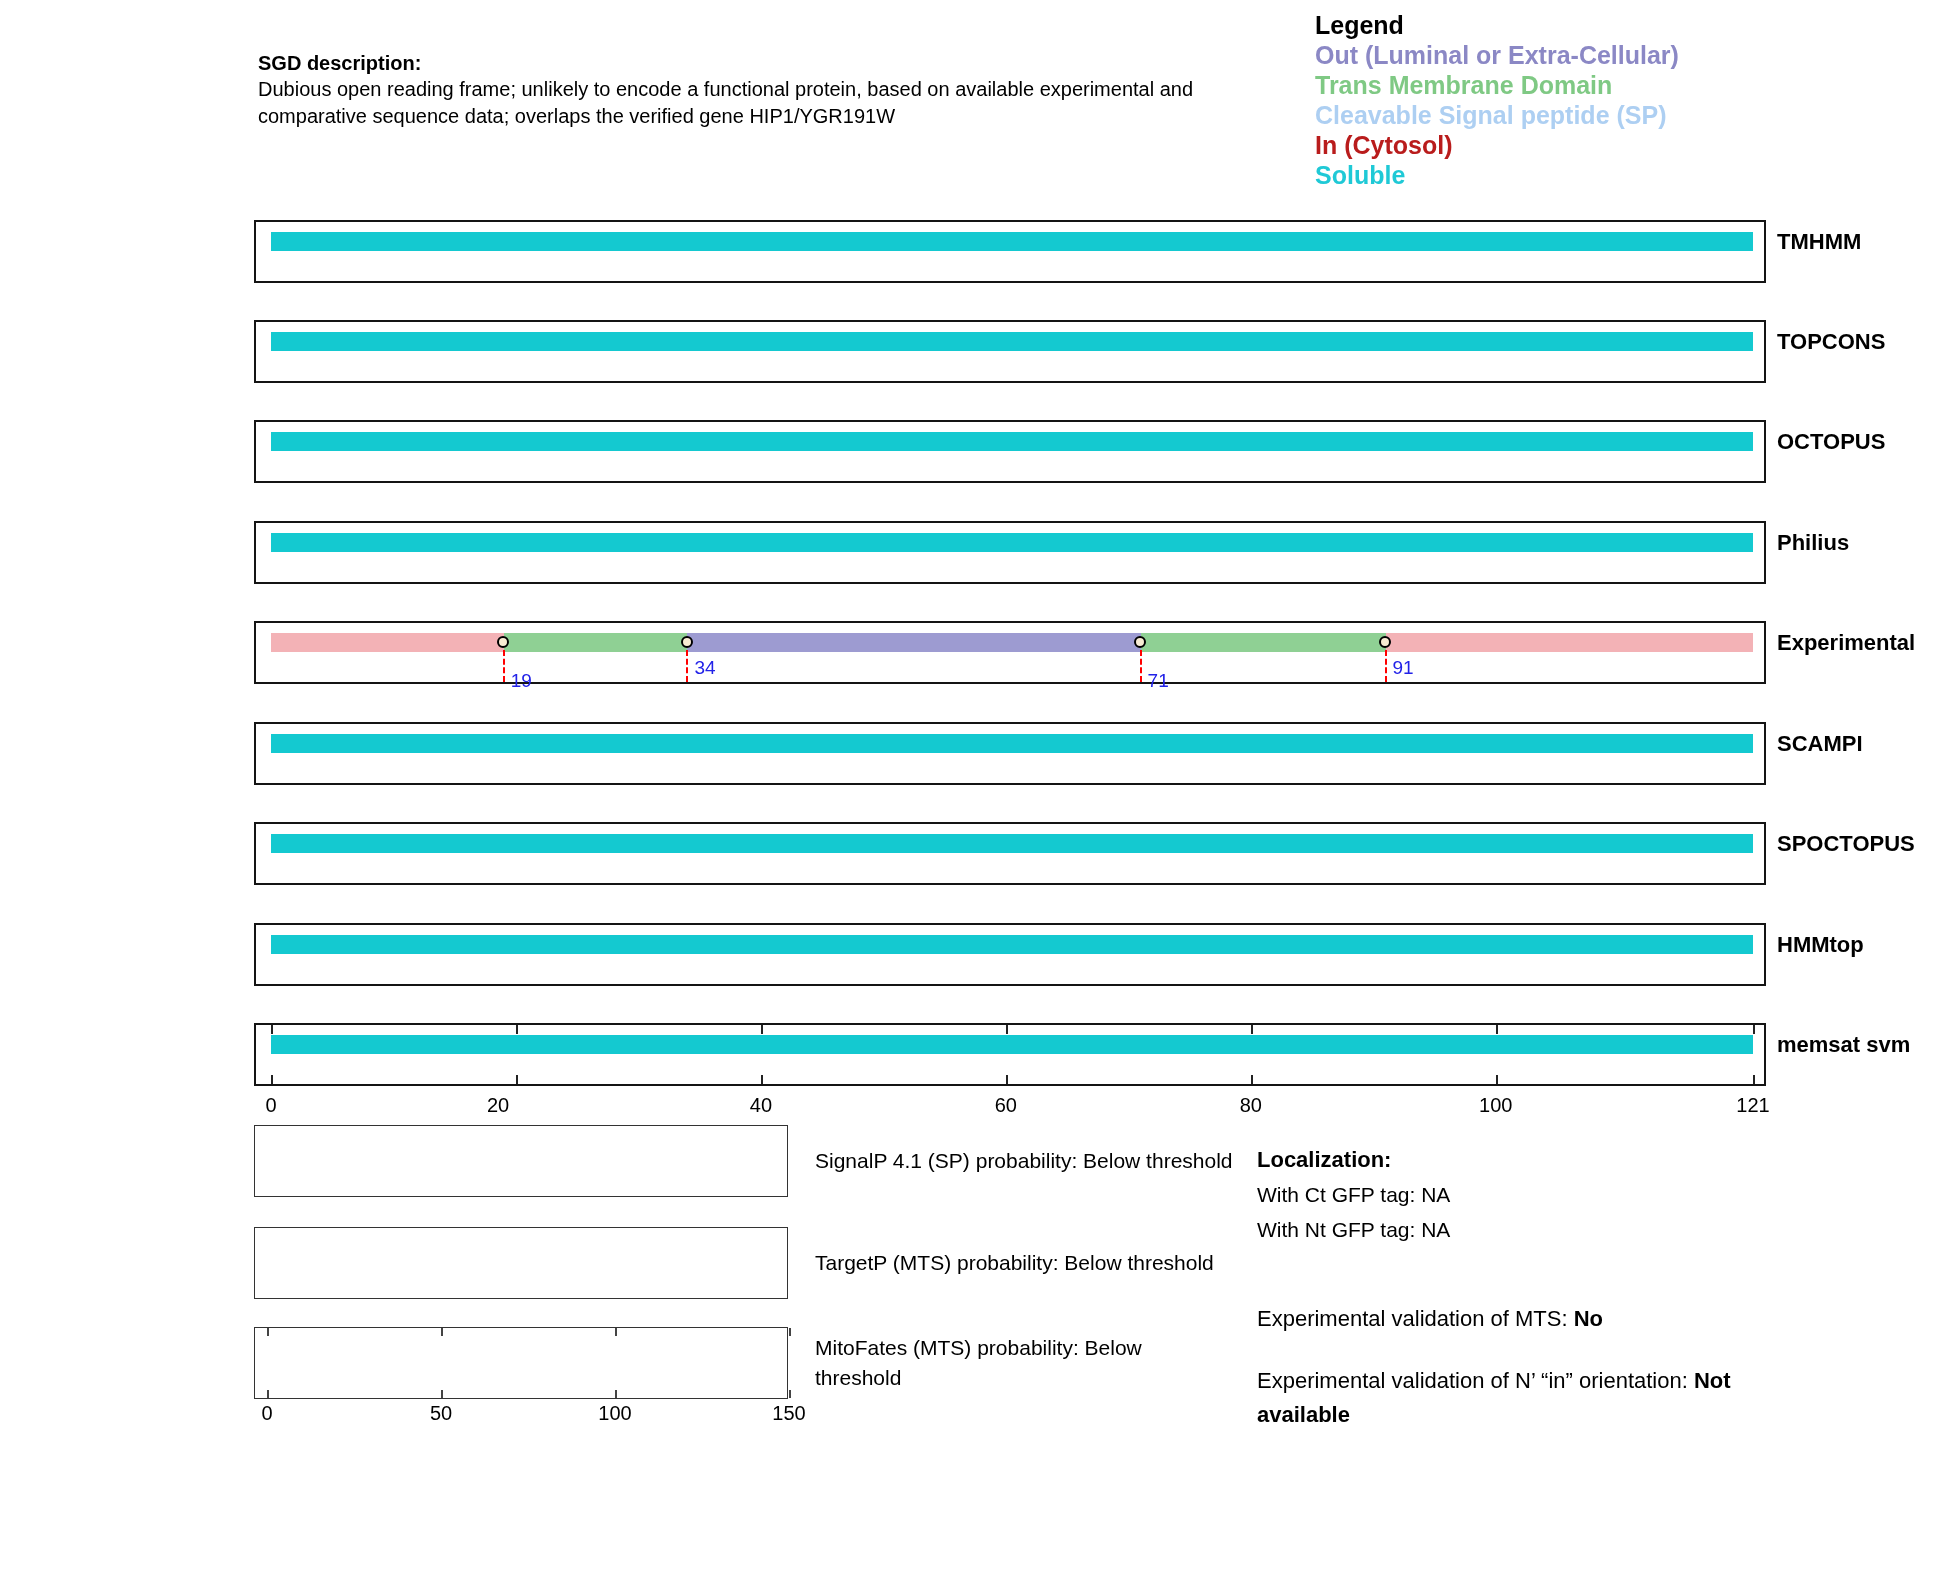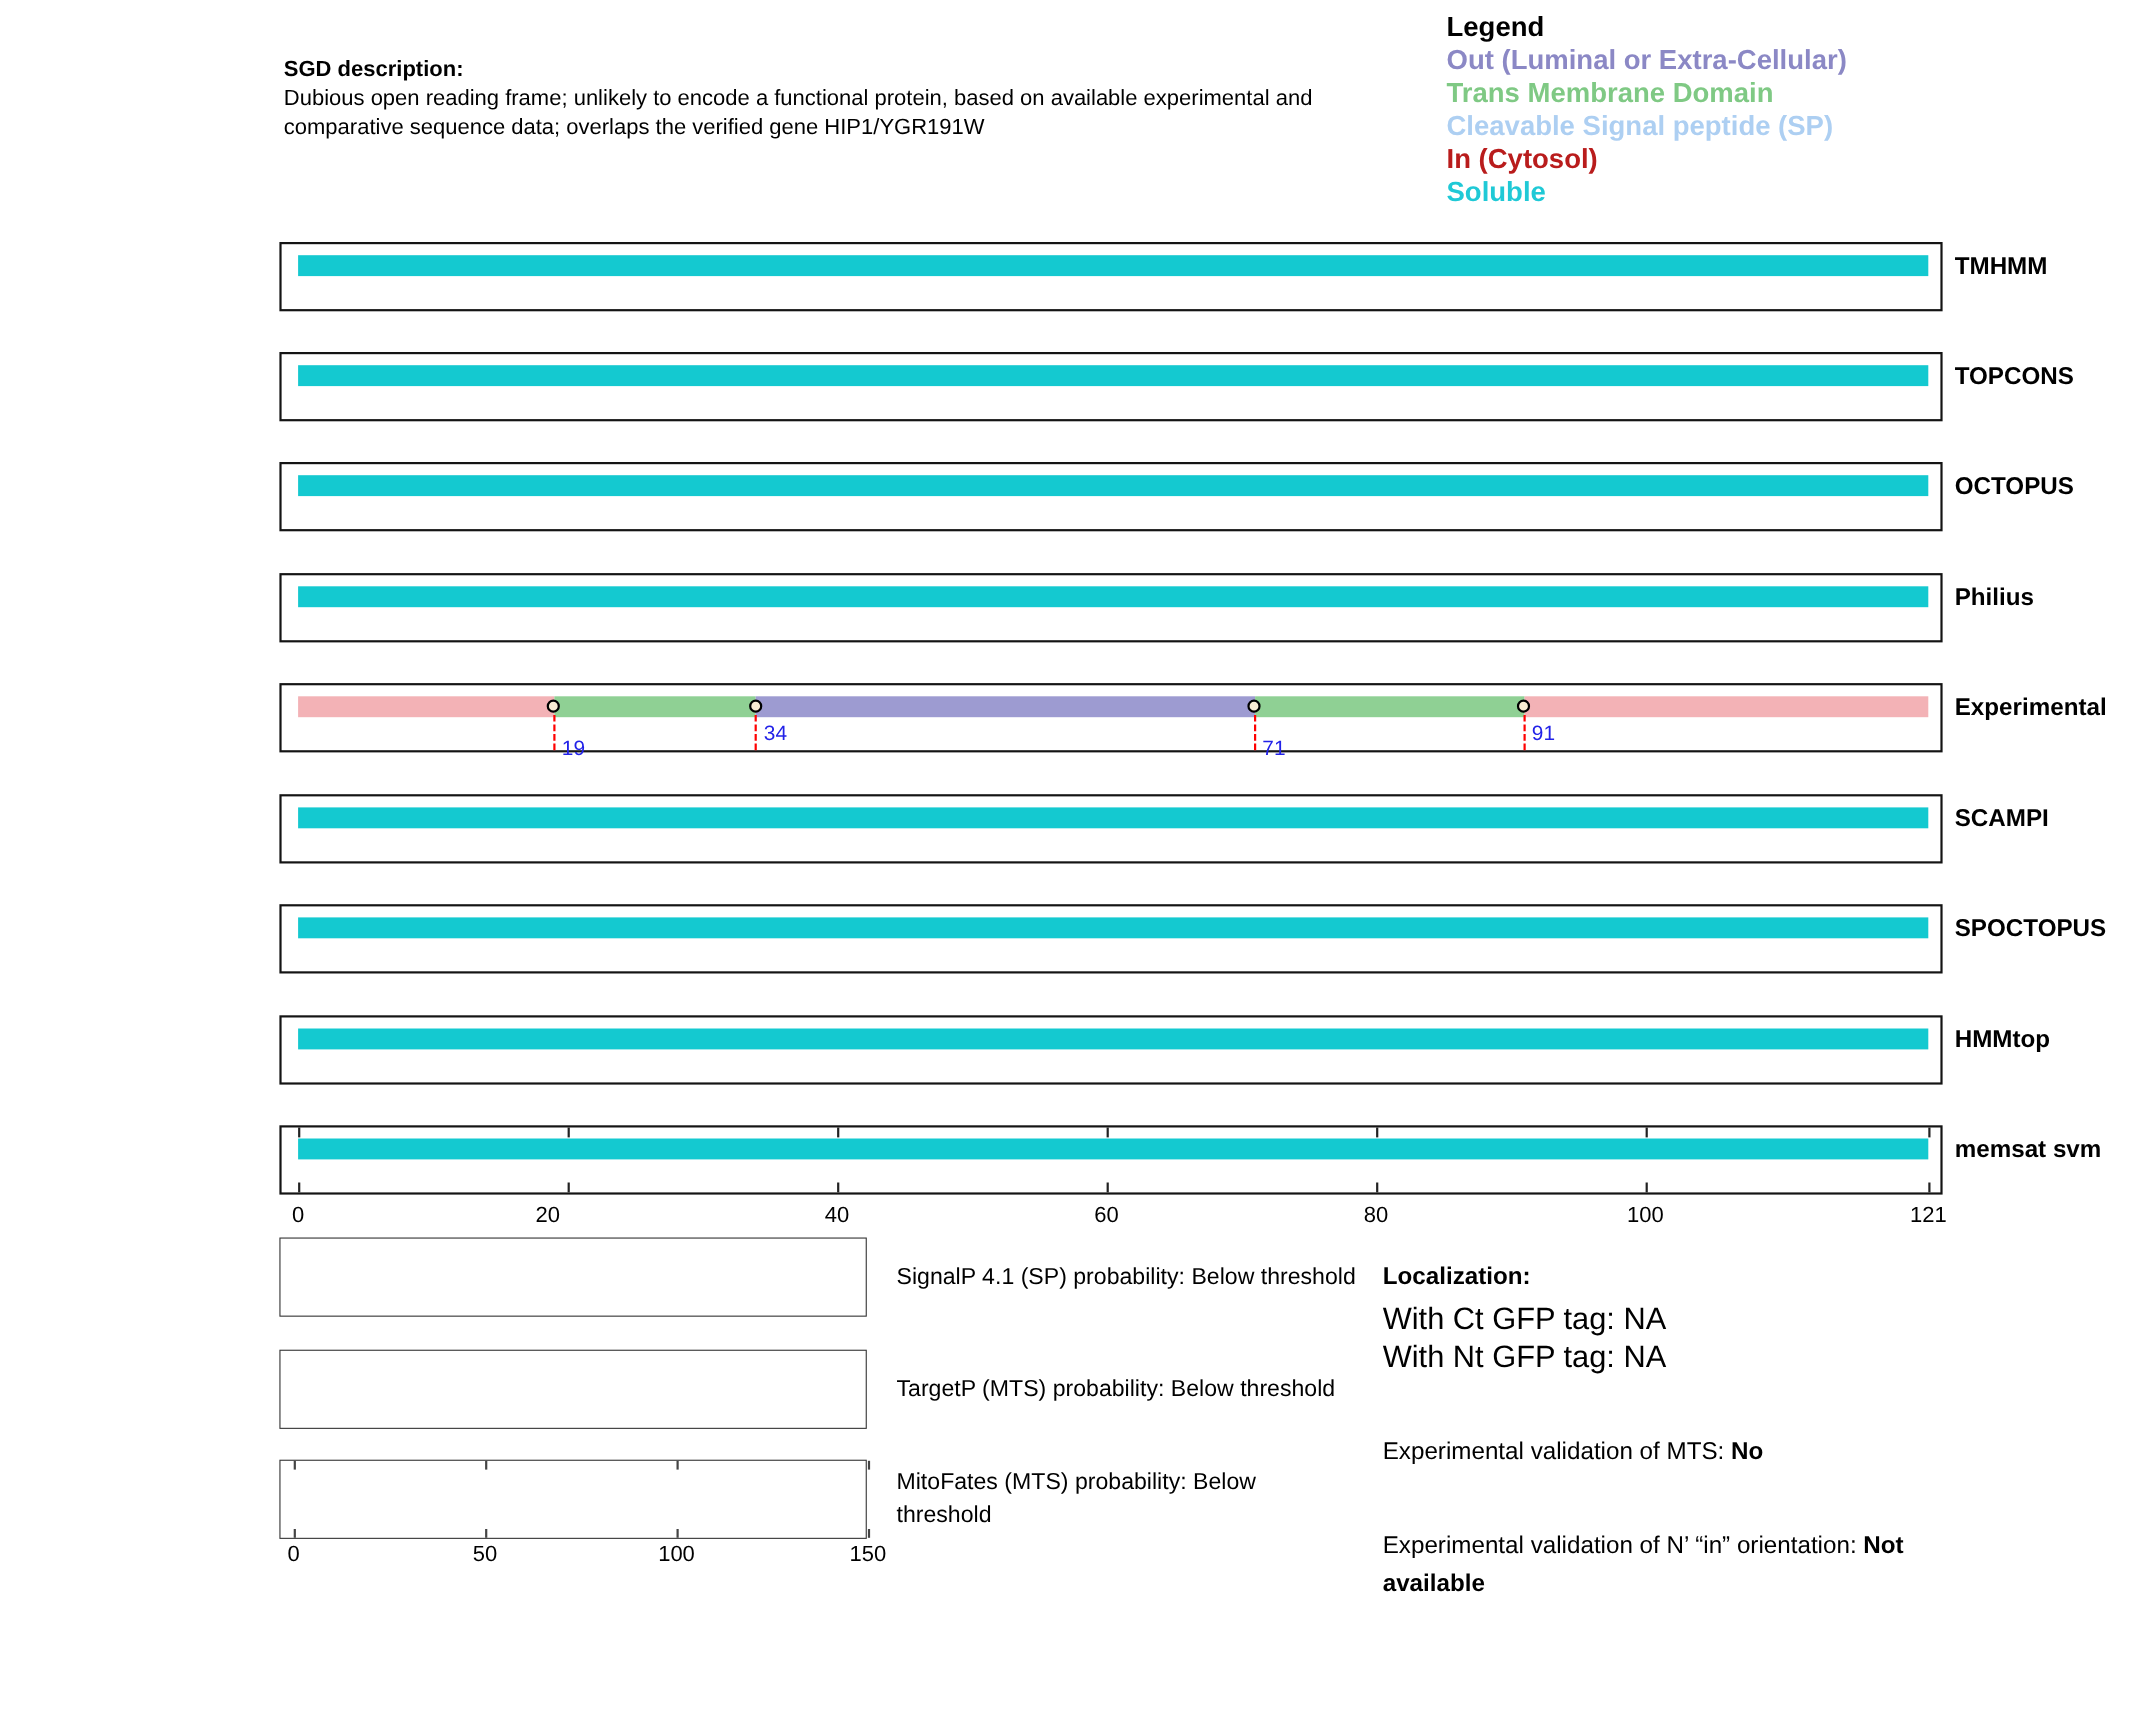--- a/index.html
+++ b/index.html
@@ -25,25 +25,25 @@
   
   .boundary-circle{position:absolute;width:8px;height:8px;border:2.5px solid #000;border-radius:50%;}
   .boundary-line{position:absolute;width:0;border-left:2px dashed #ff0000;}
   .boundary-label{position:absolute;font-size:19px;}
   
   .panel-box{position:absolute;width:534px;height:72px;border:1px solid #333;box-sizing:border-box;background:#fff;}
   .panel-label{position:absolute;left:815px;display:flex;align-items:center;font-size:21px;line-height:30px;}
   .ptick{position:absolute;width:1.5px;background:#444;}
   
   .loc-title{position:absolute;left:1257px;top:1147px;font-size:22px;font-weight:bold;}
-  .loc-line{position:absolute;left:1257px;font-size:28px;}
+  .loc-line{position:absolute;left:1257px;font-size:21px;}
   .loc-l1{top:1183px;}
   .loc-l2{top:1218px;}
   .loc-l3{top:1306px;font-size:22px;}
-  .loc-l4{top:1364px;width:540px;line-height:34px;font-size:22px;margin-top:24px;}
+  .loc-l4{top:1364px;width:540px;line-height:34px;font-size:22px;}
   .loc-line b{font-weight:bold;}
 </style>
 </head>
 <body>
 
 <div id="canvas">
 
 
   <div class="sgd-label">SGD description:</div>
   <div class="sgd-desc">Dubious open reading frame; unlikely to encode a functional protein, based on available experimental and comparative sequence data; overlaps the verified gene HIP1/YGR191W</div>

